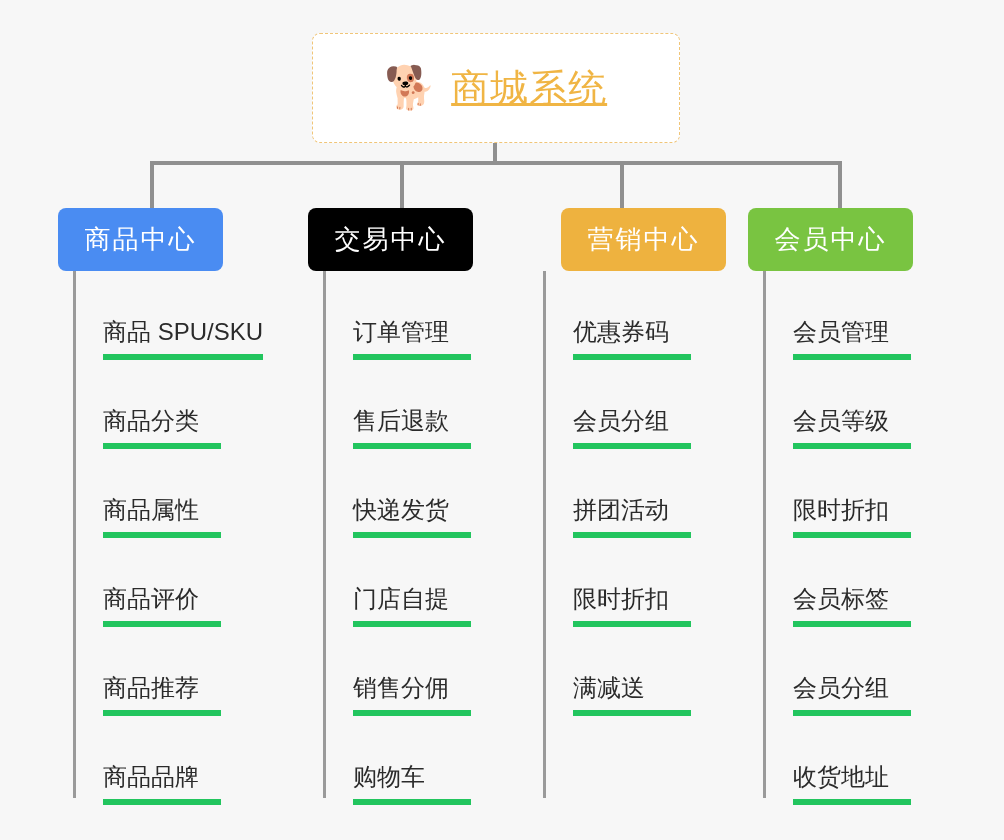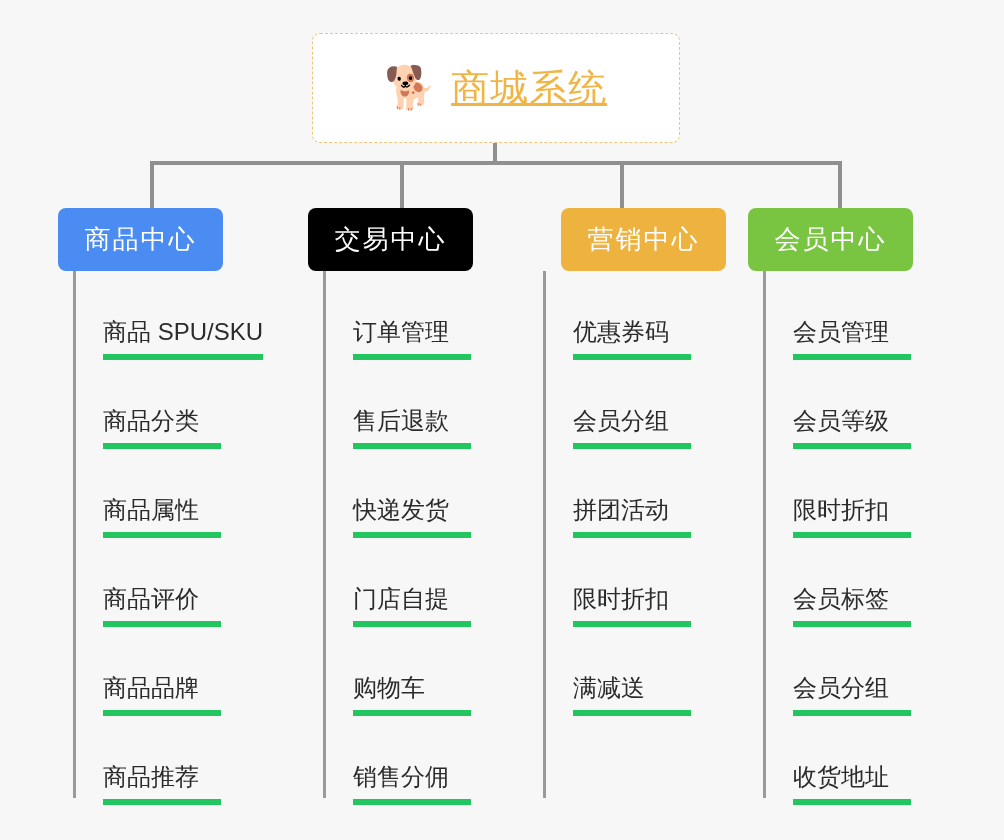--- a/index.html
+++ b/index.html
@@ -152,24 +152,24 @@
           <div class="leaf">
             <span class="leaf-label">商品分类</span>
           </div>
           <div class="leaf">
             <span class="leaf-label">商品属性</span>
           </div>
           <div class="leaf">
             <span class="leaf-label">商品评价</span>
           </div>
           <div class="leaf">
+            <span class="leaf-label">商品推荐</span>
+          </div>
+          <div class="leaf">
             <span class="leaf-label">商品品牌</span>
-          </div>
-          <div class="leaf">
-            <span class="leaf-label">商品推荐</span>
           </div>
         </div>
       </div>
       <div class="branch" style="left: 308px;">
         <div class="branch-header" style="background: #000000; text-align: right;">
           <span>交易中心</span>
         </div>
         <div class="branch-trunk"></div>
         <div class="leaf-list">
           <div class="leaf">
@@ -178,24 +178,24 @@
           <div class="leaf">
             <span class="leaf-label">售后退款</span>
           </div>
           <div class="leaf">
             <span class="leaf-label">快递发货</span>
           </div>
           <div class="leaf">
             <span class="leaf-label">门店自提</span>
           </div>
           <div class="leaf">
+            <span class="leaf-label">销售分佣</span>
+          </div>
+          <div class="leaf">
             <span class="leaf-label">购物车</span>
-          </div>
-          <div class="leaf">
-            <span class="leaf-label">销售分佣</span>
           </div>
         </div>
       </div>
       <div class="branch" style="left: 528px; padding-left: 33px;">
         <div class="branch-header" style="background: rgb(238, 178, 63);">
           <span>营销中心</span>
         </div>
         <div class="branch-trunk"></div>
         <div class="leaf-list">
           <div class="leaf">

